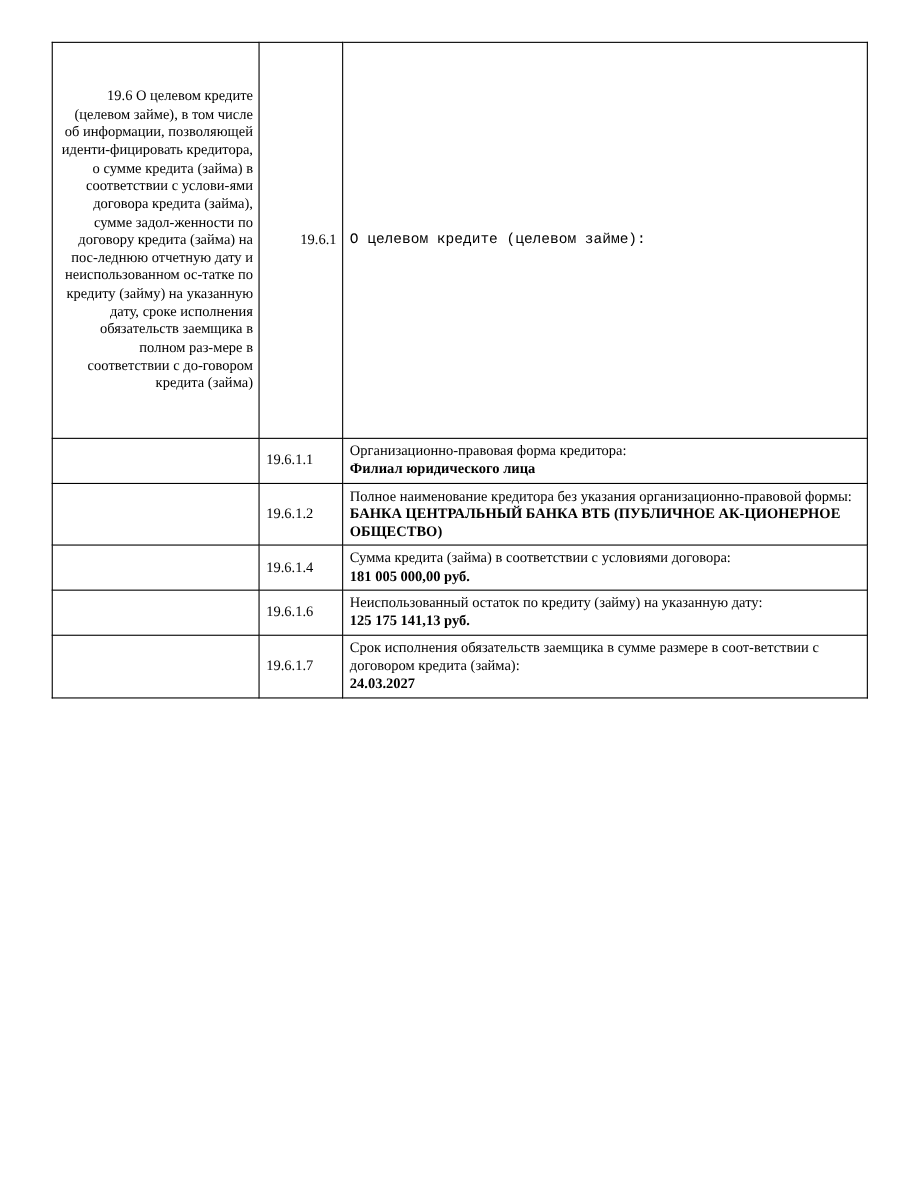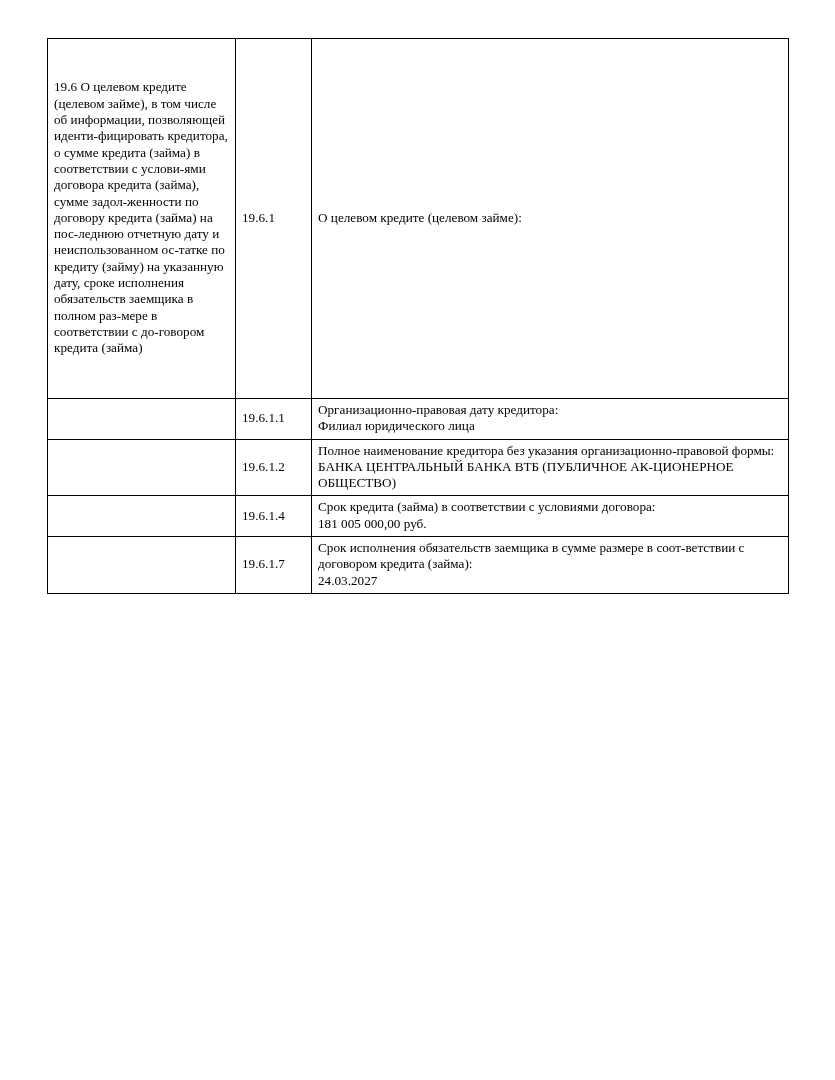--- a/index.html
+++ b/index.html
@@ -33,43 +33,46 @@
     line-height: 1.235;
   }
   col.c-left   { width: 188px; }
   col.c-code   { width: 76px; }
   col.c-body   { width: 477px; }
 
   td.cell-left {
     vertical-align: top;
     padding-top: 4px;
     line-height: 1.30;
+    text-align: right;
   }
   td.cell-left-empty {
     padding: 0;
   }
   td.cell-code {
     vertical-align: middle;
     white-space: nowrap;
   }
   td.cell-code-top {
     vertical-align: middle;
+    text-align: right;
   }
   td.cell-body {
     vertical-align: middle;
   }
   td.cell-body-top {
     vertical-align: middle;
+    font-family: Liberation Mono, monospace;
   }
   .lbl {
     display: block;
   }
   .val {
     display: block;
-    font-weight: normal;
+    font-weight: bold;
   }
   .tall-left {
     height: 352px;
   }
 </style>
 </head>
 <body>
 
 <div class="page">
 
@@ -85,45 +88,53 @@
         <td class="cell-code cell-code-top">19.6.1</td>
         <td class="cell-body cell-body-top">
           <span class="lbl">О целевом кредите (целевом займе):</span>
         </td>
       </tr>
 
       <tr>
         <td class="cell-left-empty"></td>
         <td class="cell-code">19.6.1.1</td>
         <td class="cell-body">
-          <span class="lbl">Организационно-правовая дату кредитора:</span>
+          <span class="lbl">Организационно-правовая форма кредитора:</span>
           <span class="val">Филиал юридического лица</span>
         </td>
       </tr>
 
       <tr>
         <td class="cell-left-empty"></td>
         <td class="cell-code">19.6.1.2</td>
         <td class="cell-body">
           <span class="lbl">Полное наименование кредитора без указания организационно-правовой формы:</span>
           <span class="val">БАНКА ЦЕНТРАЛЬНЫЙ БАНКА ВТБ (ПУБЛИЧНОЕ АК-ЦИОНЕРНОЕ ОБЩЕСТВО)</span>
         </td>
       </tr>
 
 
       <tr>
         <td class="cell-left-empty"></td>
         <td class="cell-code">19.6.1.4</td>
         <td class="cell-body">
-          <span class="lbl">Срок кредита (займа) в соответствии с условиями договора:</span>
+          <span class="lbl">Сумма кредита (займа) в соответствии с условиями договора:</span>
           <span class="val">181 005 000,00 руб.</span>
         </td>
       </tr>
 
 
+      <tr>
+        <td class="cell-left-empty"></td>
+        <td class="cell-code">19.6.1.6</td>
+        <td class="cell-body">
+          <span class="lbl">Неиспользованный остаток по кредиту (займу) на указанную дату:</span>
+          <span class="val">125 175 141,13 руб.</span>
+        </td>
+      </tr>
 
       <tr>
         <td class="cell-left-empty"></td>
         <td class="cell-code">19.6.1.7</td>
         <td class="cell-body">
           <span class="lbl">Срок исполнения обязательств заемщика в сумме размере в соот-ветствии с договором кредита (займа):</span>
           <span class="val">24.03.2027</span>
         </td>
       </tr>
     </tbody>

